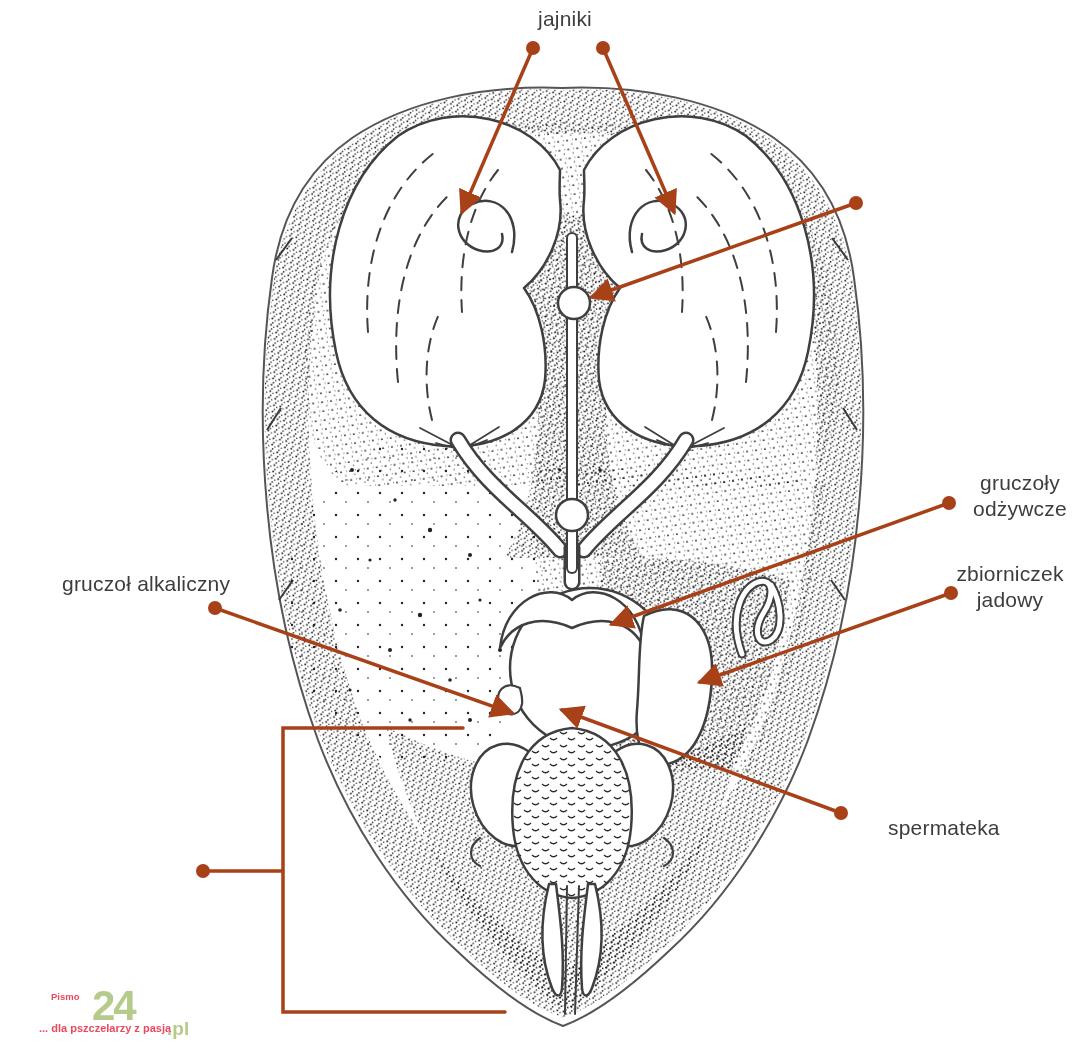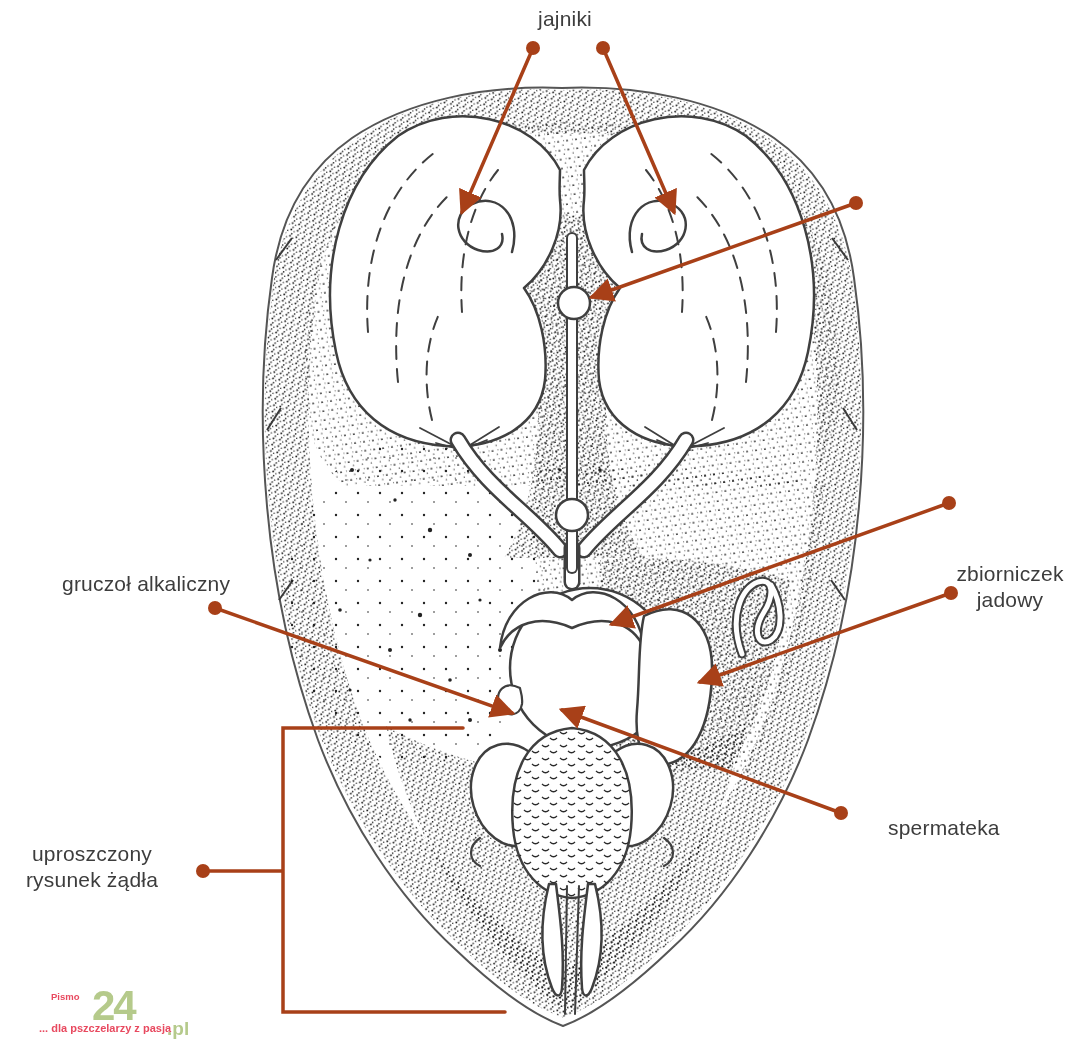--- a/index.html
+++ b/index.html
@@ -219,34 +219,34 @@
         <circle cx="951" cy="593" r="7"></circle>
         <circle cx="215" cy="608" r="7"></circle>
       <circle cx="841" cy="813" r="7"></circle>
         <circle cx="203" cy="871" r="7"></circle>
     </g>
   </svg>
 
   <div class="lbl center" style="left:495px;top:6px;width:140px;">jajniki</div>
 
 
+  <div class="lbl center" style="left:960px;top:470px;width:120px;">
+    <div>gruczoły</div>
+    <div>odżywcze</div>
+  </div>
 
   <div class="lbl center" style="left:945px;top:561px;width:130px;">
     <div>zbiorniczek</div>
     <div>jadowy</div>
   </div>
 
   <div class="lbl" style="left:62px;top:571px;">gruczoł alkaliczny</div>
 
   <div class="lbl" style="left:888px;top:815px;">spermateka</div>
 
-  <div class="lbl center" style="left:18px;top:841px;width:148px;">
-    <div>uproszczony</div>
-    <div>rysunek żądła</div>
-  </div>
 
   <div id="logo">
     <span class="kicker">Pismo</span>
     <span class="number">24</span>
     <span class="tld">.pl</span>
     <span class="tagline">... dla pszczelarzy z pasją</span>
   </div>
 
 </div>
 

